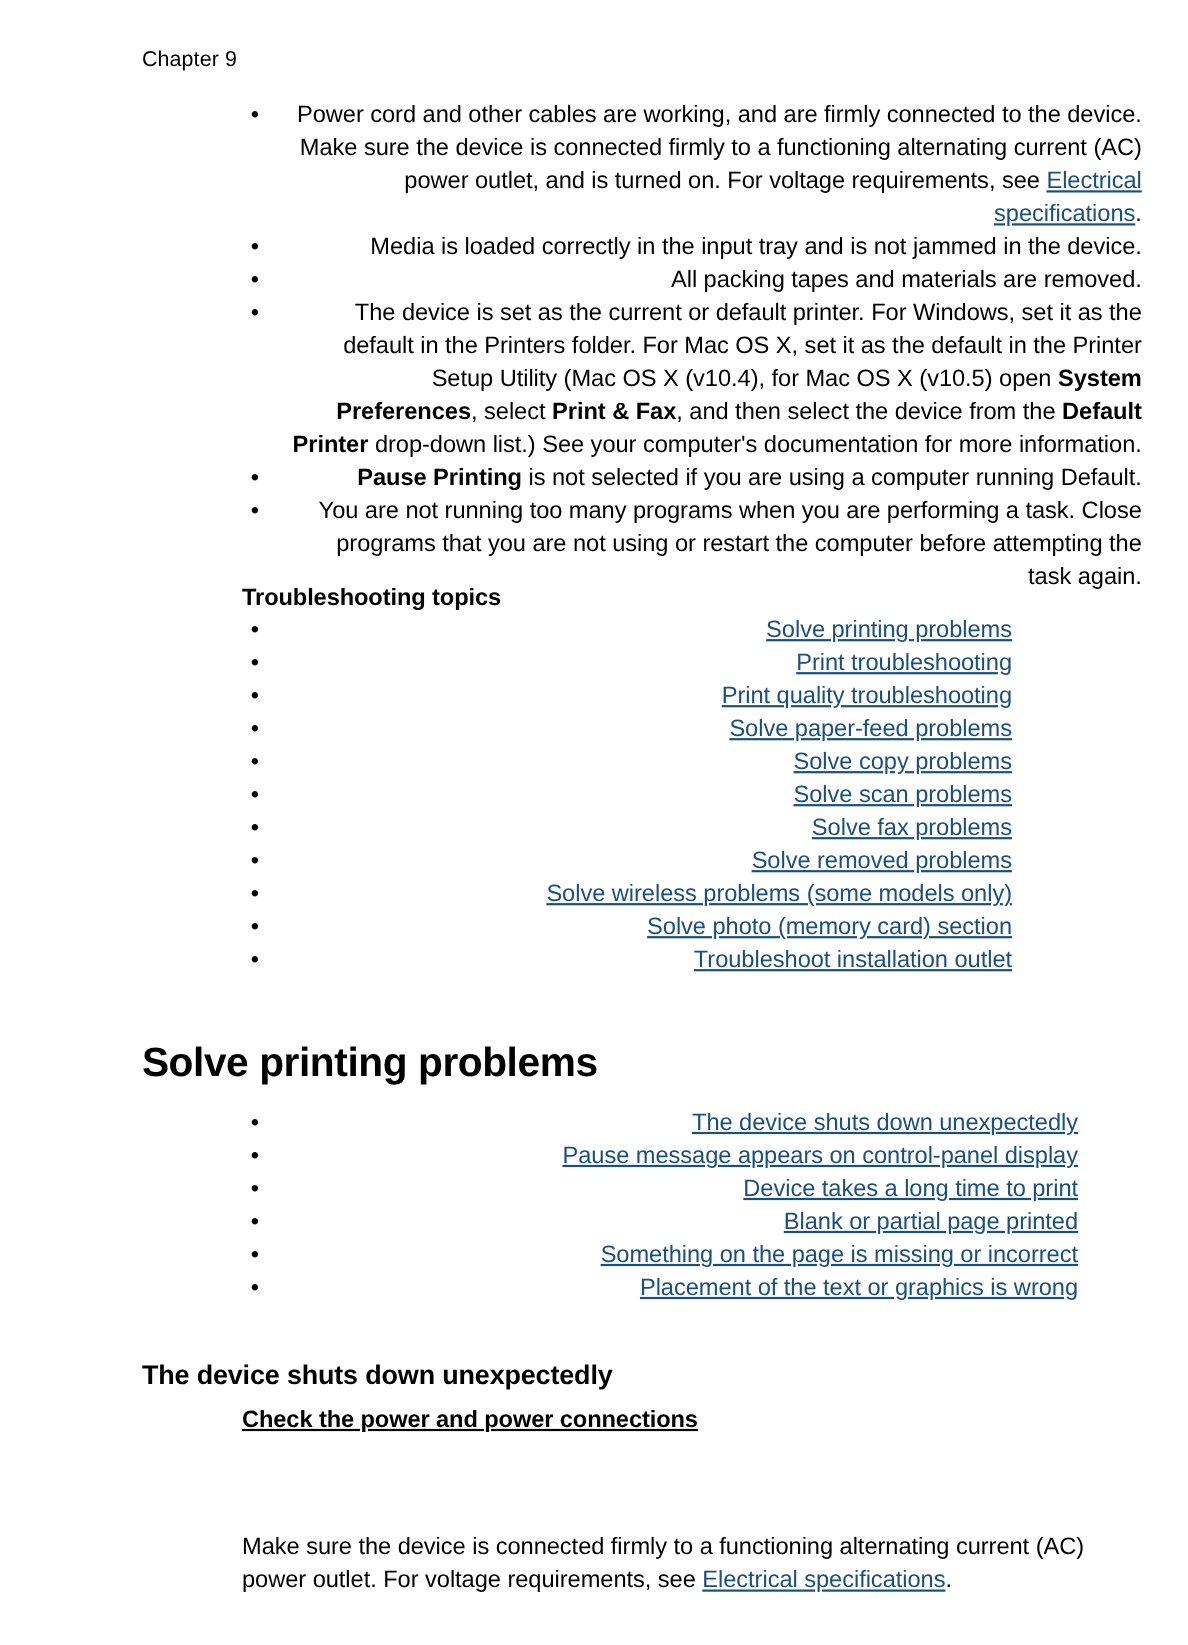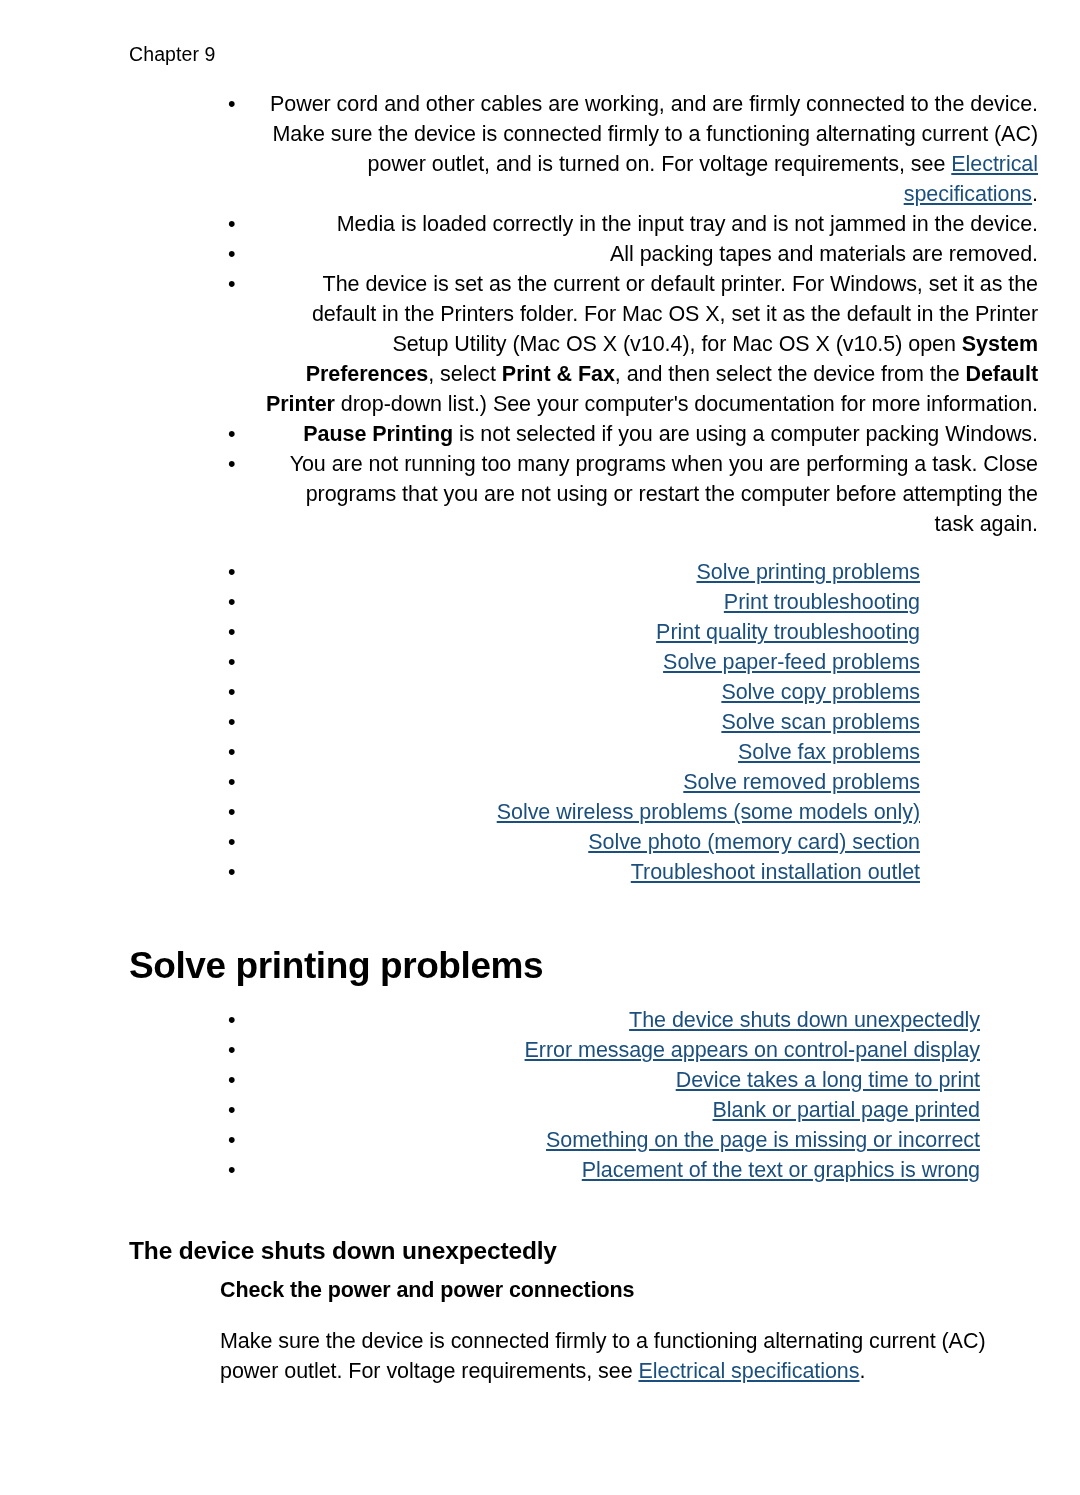--- a/index.html
+++ b/index.html
@@ -149,26 +149,27 @@
     font-size: 24.5px;
     line-height: 32px;
     font-weight: bold;
     letter-spacing: -0.15px;
     color: #000;
   }
 
   #check-power-heading {
     left: 172px;
     top: 1275px;
+    text-decoration: underline;
   }
 
   .closing-para {
     position: absolute;
     left: 172px;
-    top: 1304px;
+    top: 1369px;
     width: 820px;
     font-size: 21.5px;
     line-height: 30px;
     letter-spacing: -0.05px;
   }
 
   
   .page-footer {
     position: absolute;
     left: 81px;
@@ -199,28 +200,29 @@
       <li class="bullet-item">
         <span class="bullet-mark">•</span>
         <span class="bullet-body"><span>All packing tapes and materials are removed.</span></span>
       </li>
       <li class="bullet-item">
         <span class="bullet-mark">•</span>
         <span class="bullet-body"><span>The device is set as the current or default printer. For Windows, set it as the default in the Printers folder. For Mac OS X, set it as the default in the Printer Setup Utility (Mac OS X (v10.4), for Mac OS X (v10.5) open </span><b>System Preferences</b><span>, select </span><b>Print &amp; Fax</b><span>, and then select the device from the </span><b>Default Printer</b><span> drop-down list.) See your computer's documentation for more information.</span></span>
       </li>
       <li class="bullet-item">
         <span class="bullet-mark">•</span>
-        <span class="bullet-body"><b>Pause Printing</b><span> is not selected if you are using a computer packing Windows.</span></span>
+        <span class="bullet-body"><b>Pause Printing</b><span> is not selected if you are using a computer running Default.</span></span>
       </li>
       <li class="bullet-item">
         <span class="bullet-mark">•</span>
         <span class="bullet-body"><span>You are not running too many programs when you are performing a task. Close programs that you are not using or restart the computer before attempting the task again.</span></span>
       </li>
     </ul>
 
+  <div class="minor-heading" id="troubleshooting-topics-heading">Troubleshooting topics</div>
 
   <ul class="bullet-list" id="topics-list">
       <li class="bullet-item">
         <span class="bullet-mark">•</span>
         <span class="bullet-body"><a class="doc-link" href="#">Solve printing problems</a></span>
       </li>
       <li class="bullet-item">
         <span class="bullet-mark">•</span>
         <span class="bullet-body"><a class="doc-link" href="#">Print troubleshooting</a></span>
       </li>
@@ -265,21 +267,21 @@
   <h1 class="chapter-heading">Solve printing problems</h1>
 
 
   <ul class="bullet-list" id="printing-topics-list">
       <li class="bullet-item">
         <span class="bullet-mark">•</span>
         <span class="bullet-body"><a class="doc-link" href="#">The device shuts down unexpectedly</a></span>
       </li>
       <li class="bullet-item">
         <span class="bullet-mark">•</span>
-        <span class="bullet-body"><a class="doc-link" href="#">Error message appears on control-panel display</a></span>
+        <span class="bullet-body"><a class="doc-link" href="#">Pause message appears on control-panel display</a></span>
       </li>
       <li class="bullet-item">
         <span class="bullet-mark">•</span>
         <span class="bullet-body"><a class="doc-link" href="#">Device takes a long time to print</a></span>
       </li>
       <li class="bullet-item">
         <span class="bullet-mark">•</span>
         <span class="bullet-body"><a class="doc-link" href="#">Blank or partial page printed</a></span>
       </li>
       <li class="bullet-item">

